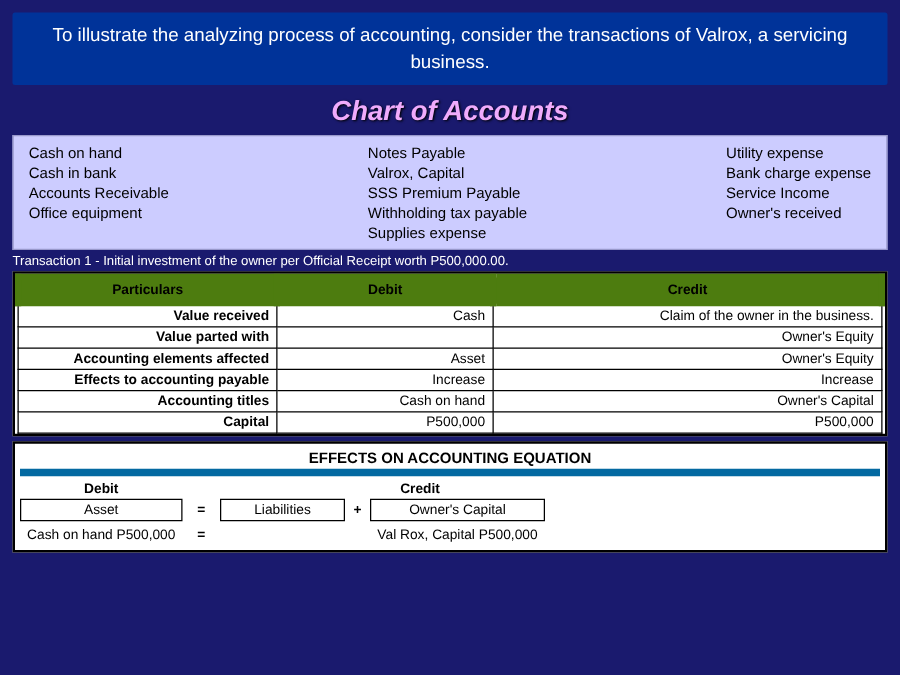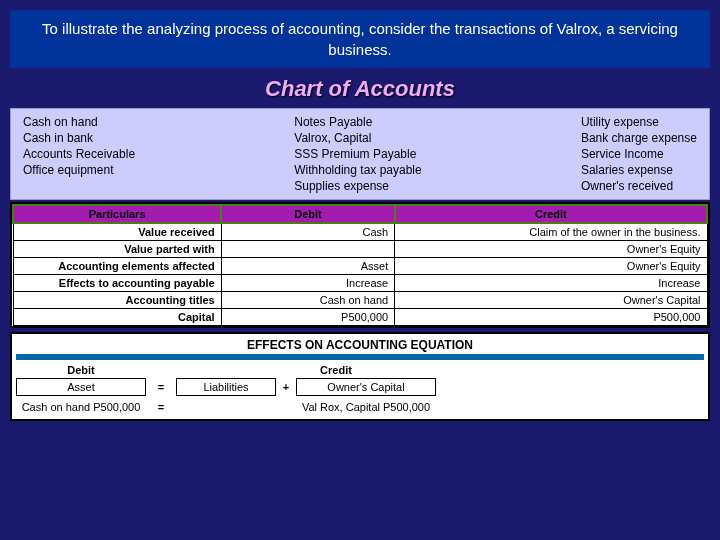--- a/index.html
+++ b/index.html
@@ -76,23 +76,23 @@
       margin-bottom: 4px;
     }
 
     .table-main {
       width: 100%;
       border-collapse: collapse;
       font-size: 11px;
     }
 
     .table-main th {
-      border: 2px solid #4d7c0f;
+      border: 5px solid #4d7c0f;
       padding: 2px 6px;
-      background: #a21caf;
+      background: #4d7c0f;
       font-weight: bold;
       text-align: center;
     }
 
     .table-main td {
       border: 1px solid #000;
       padding: 2px 6px;
       vertical-align: top;
       text-align: right;
     }
@@ -147,25 +147,25 @@
       <span>Notes Payable</span>
       <span>Valrox, Capital</span>
       <span>SSS Premium Payable</span>
       <span>Withholding tax payable</span>
       <span>Supplies expense</span>
     </div>
     <div class="accounts-col">
       <span>Utility expense</span>
       <span>Bank charge expense</span>
       <span>Service Income</span>
-      <span>Salaries expense</span>
       <span>Owner's received</span>
     </div>
   </div>
 
+  <div class="transaction-label">Transaction 1 - Initial investment of the owner per Official Receipt worth P500,000.00.</div>
 
   <div class="table-container">
     <table class="table-main">
       <thead>
         <tr>
           <th class="label-col">Particulars</th>
           <th class="debit-col">Debit</th>
           <th class="credit-col">Credit</th>
         </tr>
       </thead>

